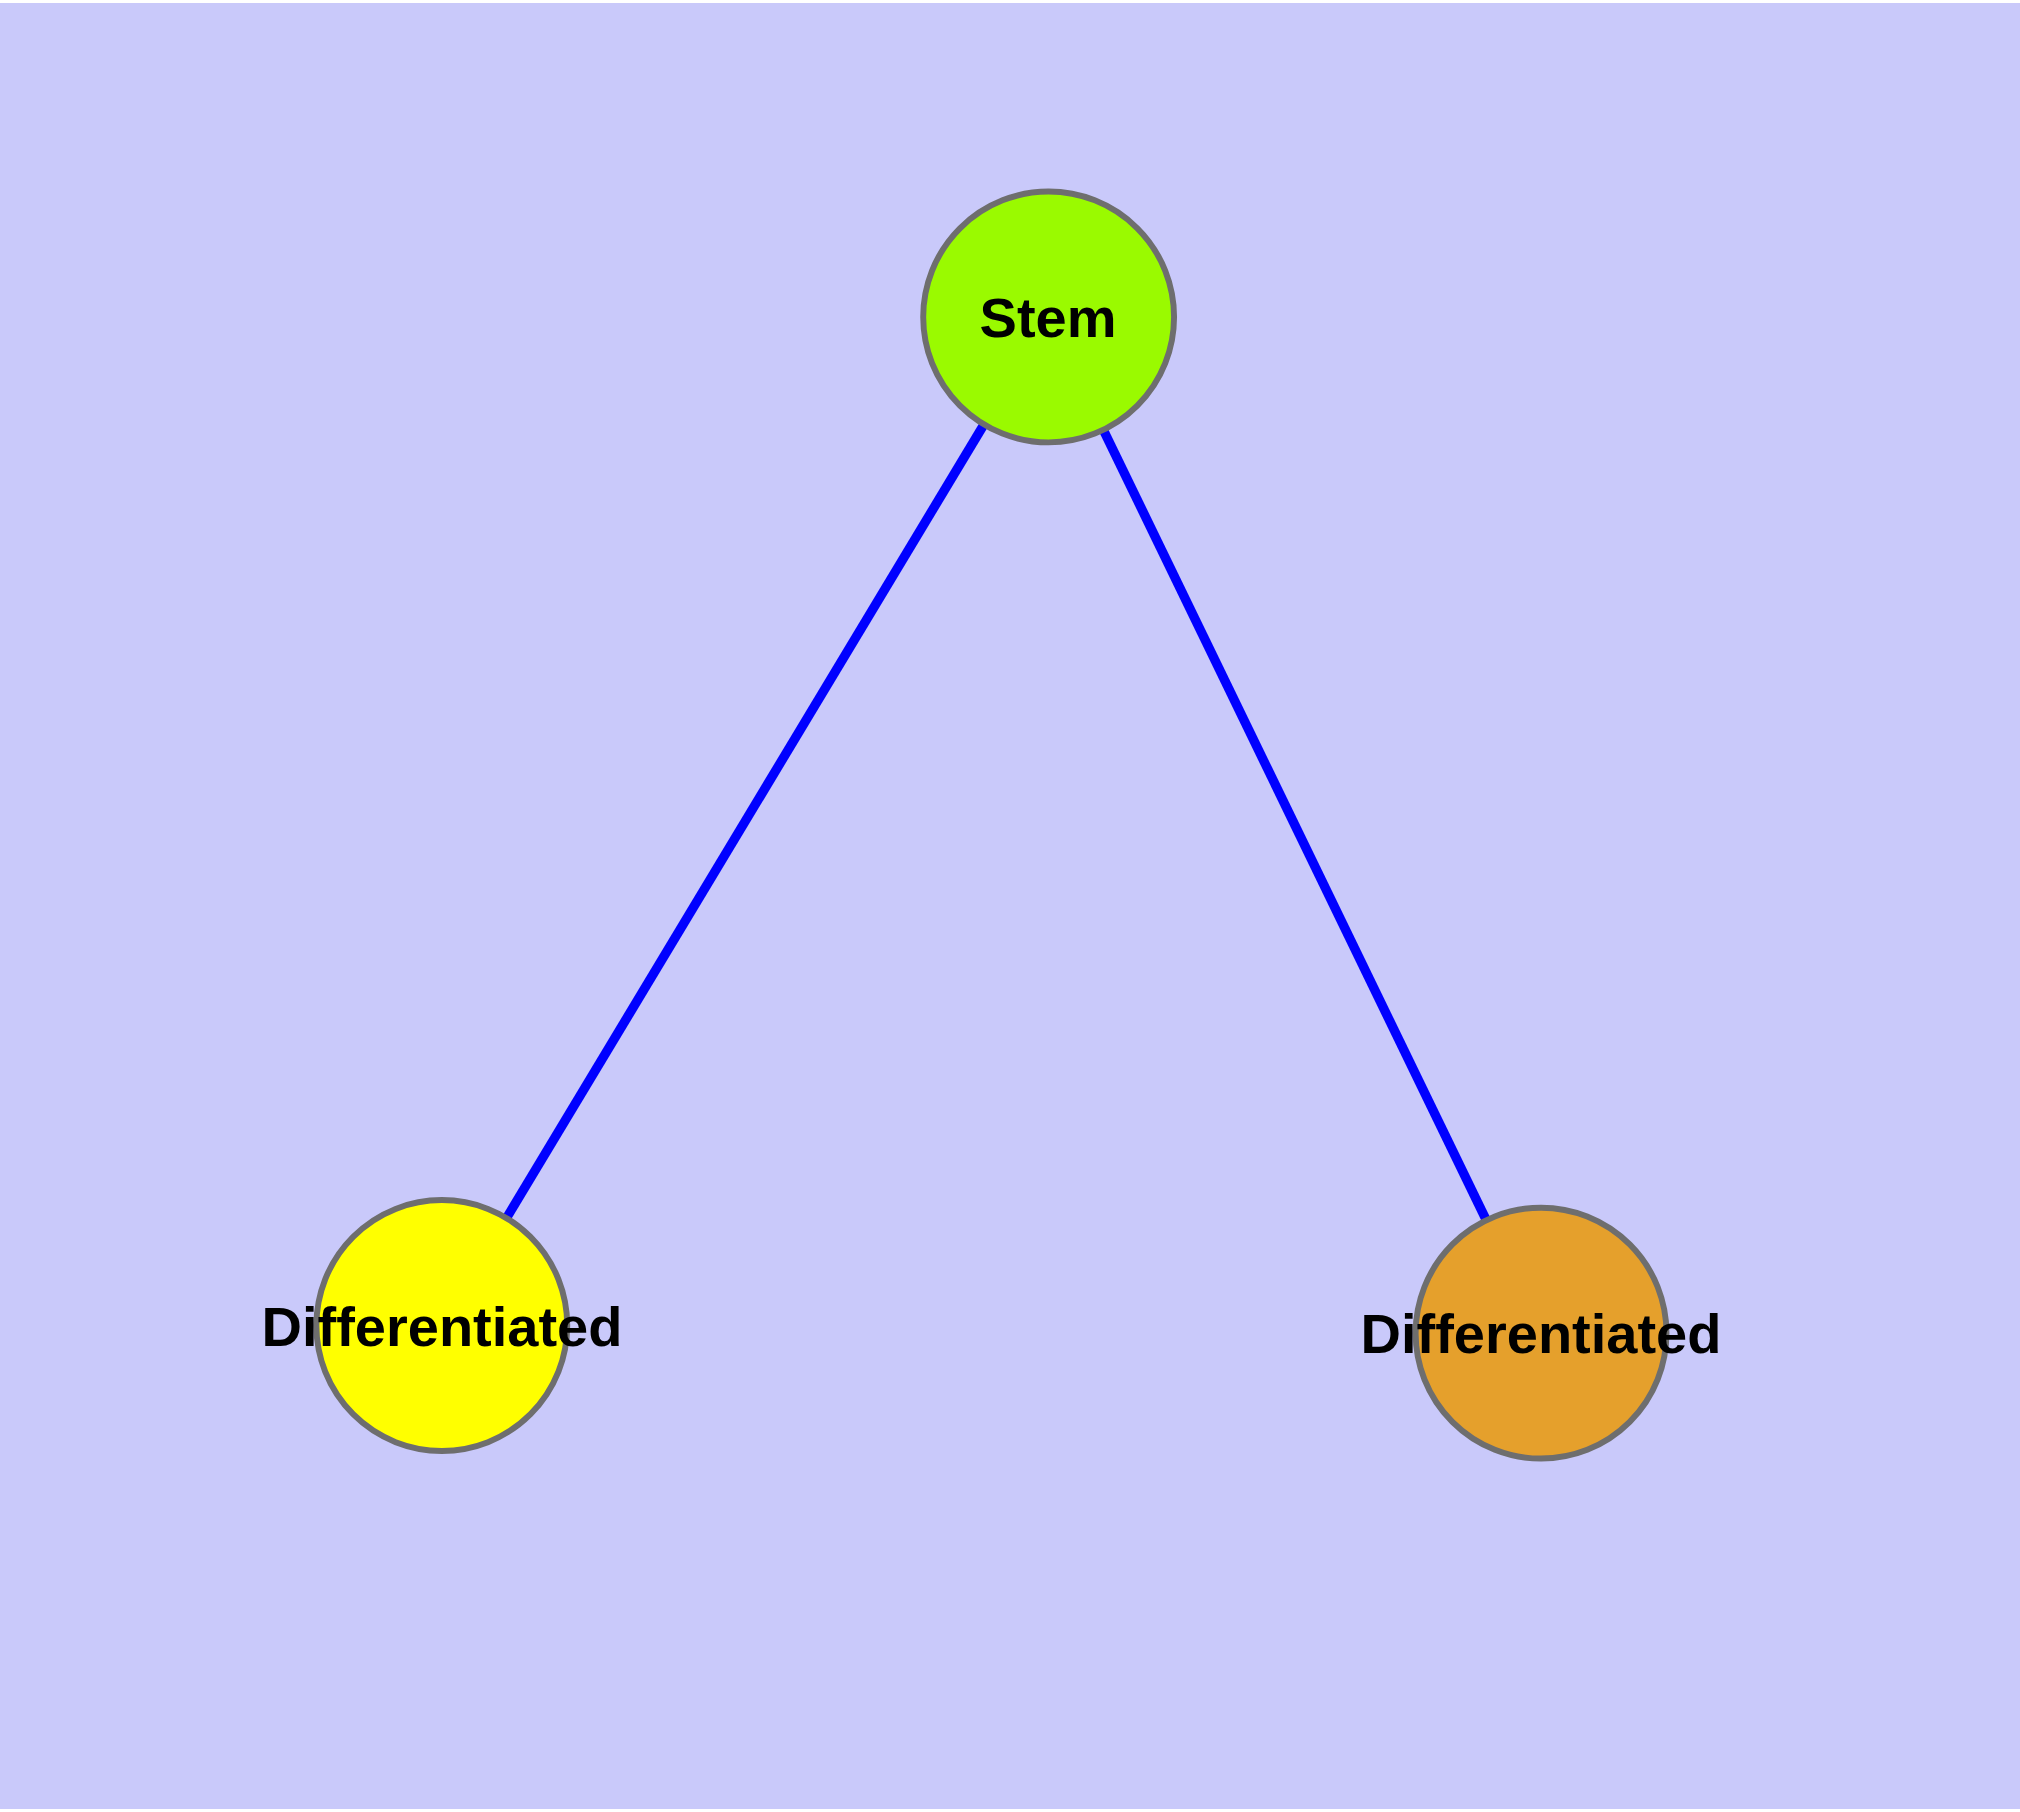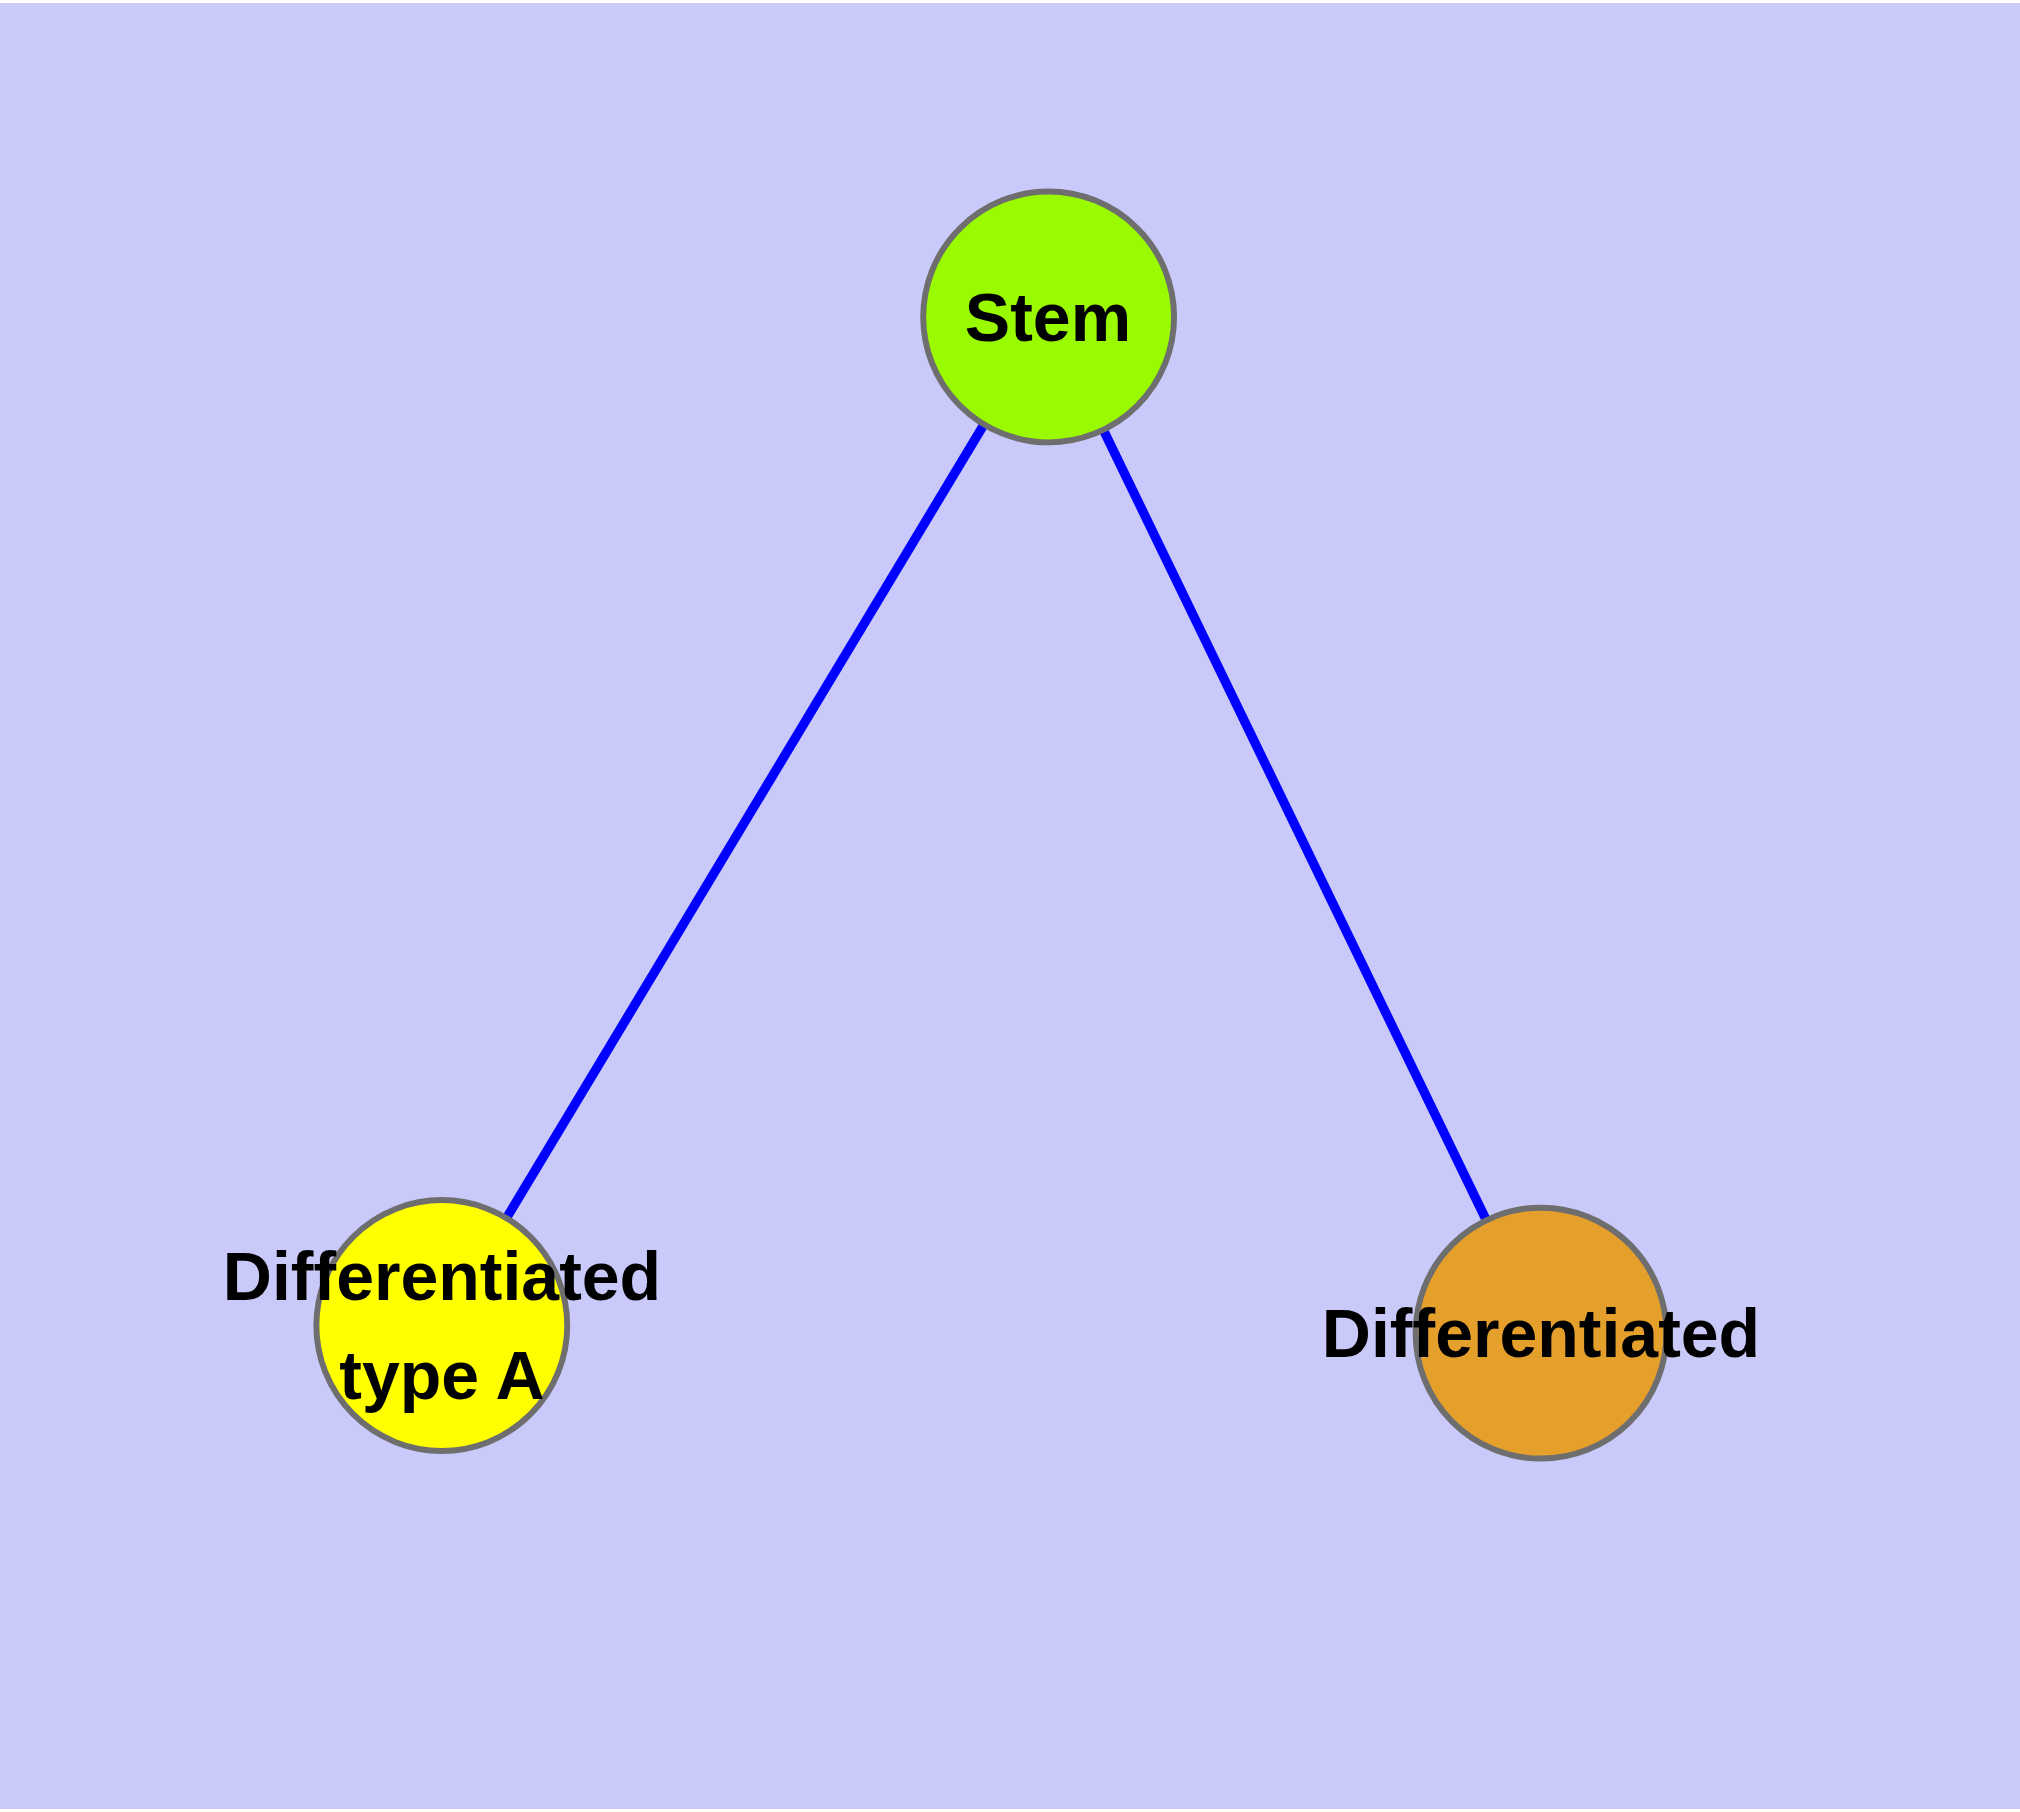--- a/index.html
+++ b/index.html
@@ -36,21 +36,21 @@
   }
   .node-circle {
     stroke: var(--node-border, #6E6E6E);
     stroke-width: 7px;
   }
   .node-label {
     position: absolute;
     transform: translate(-50%, -50%);
     text-align: center;
     color: var(--label-color, #000000);
-    font-size: 68px;
+    font-size: 56px;
     font-weight: bold;
     line-height: 99px;
     white-space: nowrap;
     z-index: 3;
   }
 </style>
 </head>
 <body>
 
 <div class="stage">
@@ -66,21 +66,20 @@
     <circle class="node-circle" cx="521" cy="1564" r="148" fill="#FFFF00"></circle>
     <circle class="node-circle" cx="1818" cy="1573" r="148" fill="#E5A02C"></circle>
   </svg>
 
   <div class="node-label" style="left:1048px; top:317px;">
     <div>Stem</div>
   </div>
 
   <div class="node-label" style="left:442px; top:1326px;">
     <div>Differentiated</div>
-    <div>type A</div>
   </div>
 
   <div class="node-label" style="left:1541px; top:1333px;">
     <div>Differentiated</div>
   </div>
 
 </div>
 
 
 </body></html>

